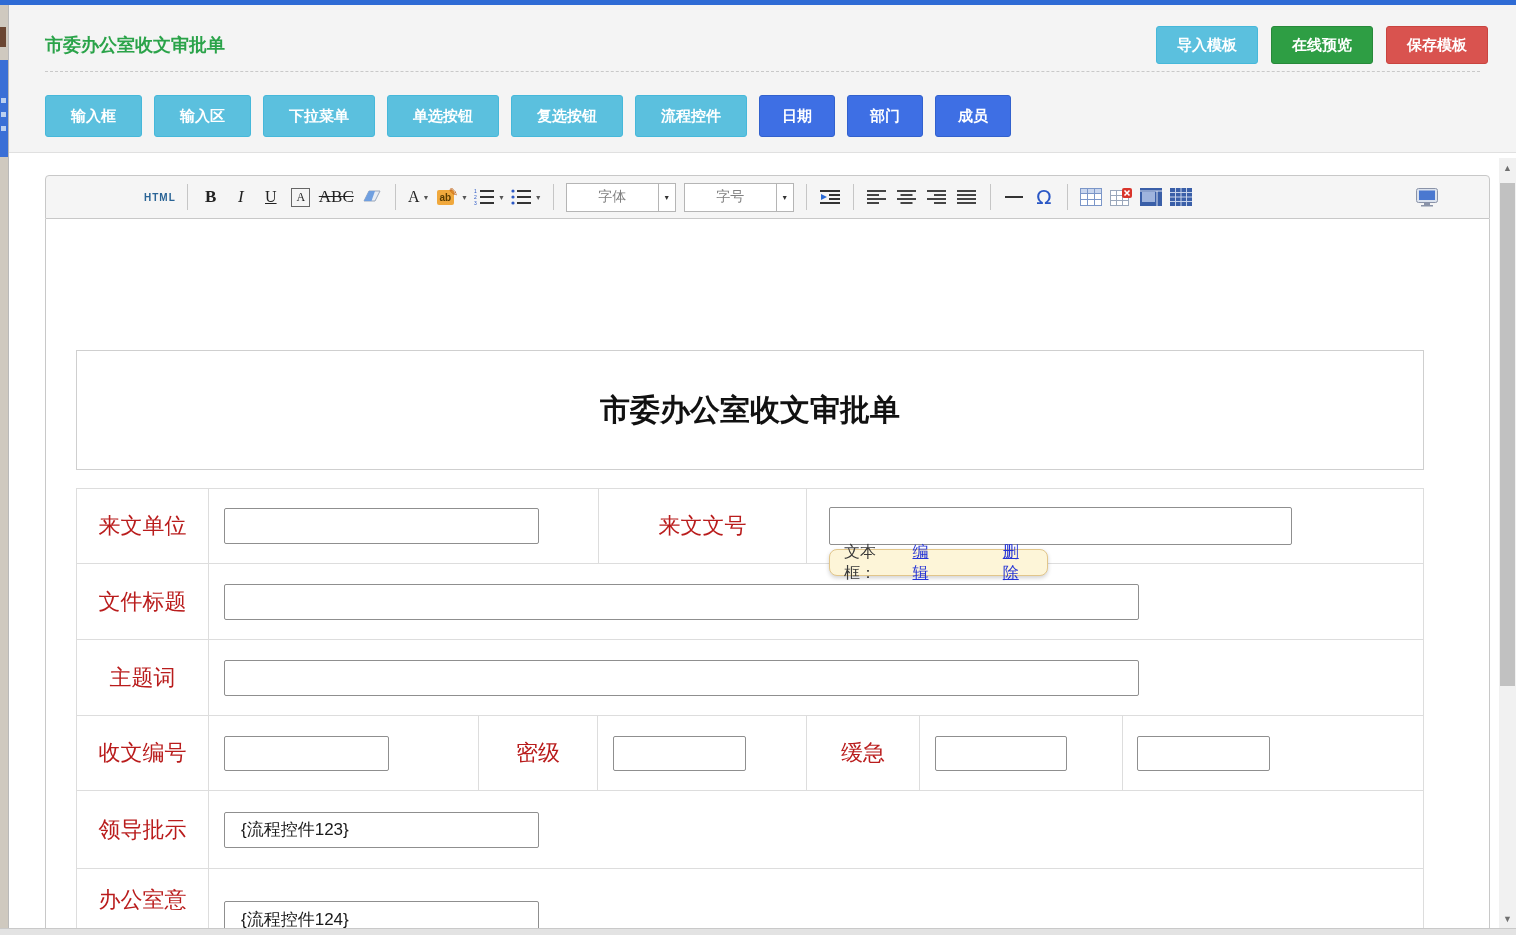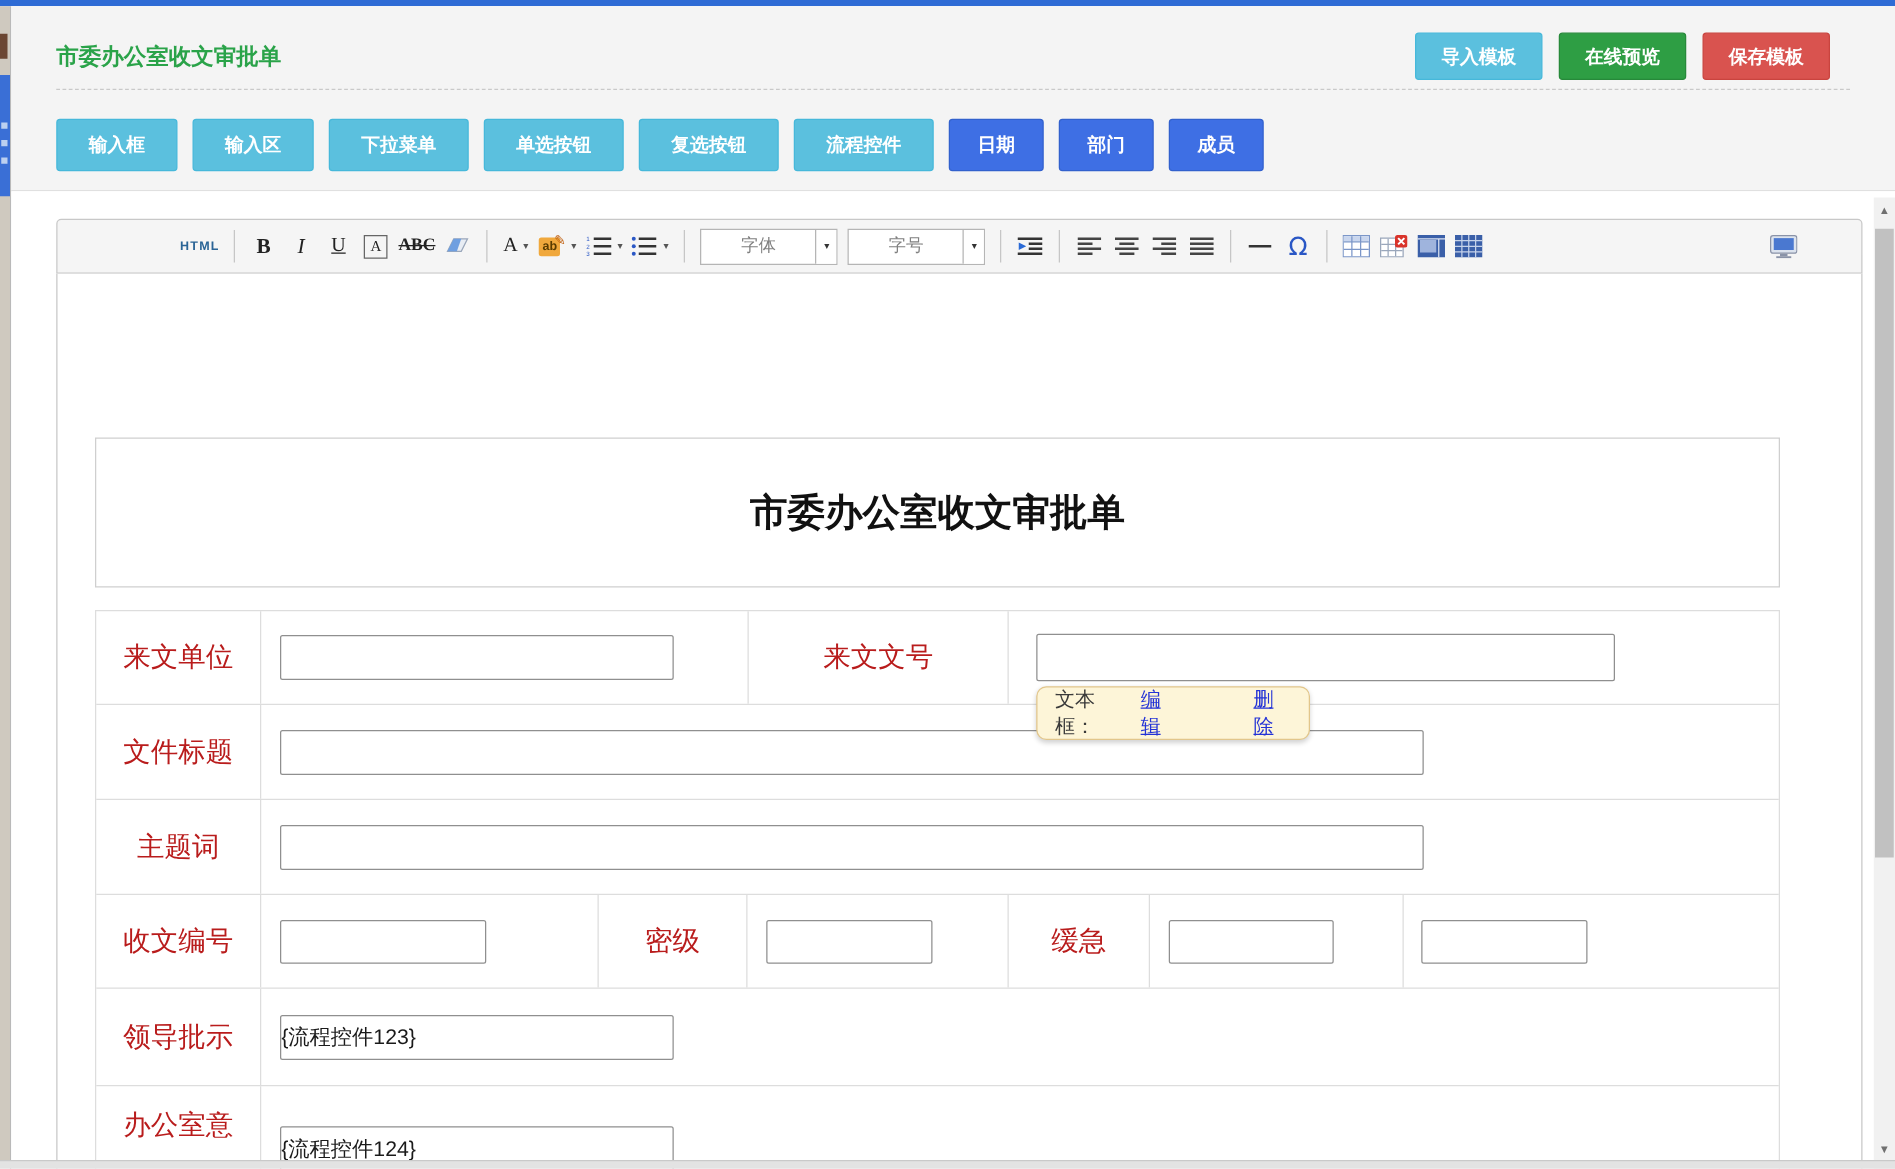--- a/index.html
+++ b/index.html
@@ -21,21 +21,21 @@
   .sliver-blue{position:absolute;left:0;top:55px;width:8px;height:97px;background:#3a6fd6;}
   .sliver-mark{position:absolute;left:1px;width:5px;height:5px;background:#bcd0f0;}
   .bottom-strip{position:absolute;left:0;bottom:0;width:1516px;height:7px;background:#e3e3e3;border-top:1px solid #c9c9c9;z-index:60;}
 
   .main{position:absolute;left:8px;top:5px;width:1508px;height:930px;border-left:1px solid #b9b9b9;background:#fff;}
 
   
   .header{position:relative;width:100%;height:148px;background:#f4f4f4;border-bottom:1px solid #e0e0e0;}
   .page-title{position:absolute;left:36px;top:28px;font-size:18px;font-weight:bold;color:var(--title-green);}
   .dashed-sep{position:absolute;left:36px;right:36px;top:66px;border-top:1px dashed #c9c9c9;}
-  .actions{position:absolute;right:52px;top:21px;display:flex;gap:13px;}
+  .actions{position:absolute;right:28px;top:21px;display:flex;gap:13px;}
   .btn{display:flex;align-items:center;justify-content:center;color:#fff;font-weight:bold;
        font-size:15px;border-radius:3px;cursor:pointer;border:1px solid transparent;}
   .btn-act{height:38px;padding:0 20px;}
   .btn-cyan{background:var(--cyan);border-color:var(--cyan-border);}
   .btn-green{background:var(--green);border-color:var(--green-border);}
   .btn-red{background:var(--red);border-color:var(--red-border);}
   .btn-blue{background:var(--blue);border-color:var(--blue-border);}
   .components{position:absolute;left:36px;top:90px;display:flex;gap:12px;}
   .btn-comp{height:42px;padding:0 25px;}
   .btn-comp.blue-sm{padding:0 22px;}
@@ -48,21 +48,21 @@
   .toolbar{height:44px;border:1px solid #c8c8c8;border-radius:4px 4px 0 0;background:#f5f5f5;
            display:flex;align-items:center;padding-left:95px;}
   .tb-sep{width:1px;height:26px;background:#c6c6c6;margin:0 8px;}
   .tb-btn{display:flex;align-items:center;justify-content:center;min-width:24px;height:30px;
           margin:0 3px;cursor:pointer;color:#222;}
   .tb-html{font-size:10px;font-weight:bold;color:#2a6496;letter-spacing:1px;}
   .tb-serif{font-family:"Liberation Serif","DejaVu Serif",serif;font-size:17px;}
   .tb-b{font-weight:bold;} .tb-i{font-style:italic;} .tb-u{text-decoration:underline;font-size:16px;}
   .tb-boxa{width:19px;height:19px;border:1px solid #666;font-family:"Liberation Serif",serif;
            font-size:12px;display:flex;align-items:center;justify-content:center;}
-  .tb-abc{font-family:"Liberation Serif",serif;font-size:14px;font-weight:bold;text-decoration:line-through;}
+  .tb-abc{font-family:"Liberation Serif",serif;font-size:17px;font-weight:normal;text-decoration:line-through;}
   .caret{font-size:7px;color:#555;margin-left:3px;}
   .hl-chip{width:17px;height:15px;background:#f0a83c;color:#5a3c00;font-size:10px;font-weight:bold;
            display:flex;align-items:center;justify-content:center;border-radius:2px;}
   .hl-pencil{color:#c06010;font-size:11px;margin-left:-5px;margin-top:-9px;}
   .select-box{width:110px;height:29px;background:#fff;border:1px solid #b5b5b5;display:flex;
               align-items:center;margin:12px 4px;cursor:pointer;}
   .select-box .sel-label{flex:1;text-align:center;color:#808080;font-size:14px;}
   .select-box .sel-arrow{width:17px;height:100%;border-left:1px solid #b5b5b5;display:flex;
               align-items:center;justify-content:center;font-size:7px;color:#333;background:#fff;}
   .hr-glyph{width:18px;height:2px;background:#333;}
@@ -75,24 +75,24 @@
                border-right:1px solid #c8c8c8;overflow:hidden;}
   .form-title-box{position:absolute;left:30px;top:131px;width:1348px;height:120px;border:1px solid #cfcfcf;}
   .form-title{width:100%;height:100%;display:flex;align-items:center;justify-content:center;
               font-size:30px;font-weight:bold;color:#111;}
   .ftable{position:absolute;left:30px;top:269px;width:1348px;border:1px solid #ddd;border-bottom:none;}
   .frow{display:flex;border-bottom:1px solid #ddd;}
   .fcell{border-right:1px solid #ddd;display:flex;align-items:center;}
   .fcell:last-child{border-right:none;}
   .flabel{justify-content:center;font-size:22px;color:#b91c1c;}
   .fin{border:1px solid #8f8f8f;border-radius:2px;background:#fff;height:36px;font-size:17px;
-       padding:0 0;color:#1a1a1a;font-family:"Liberation Sans",sans-serif;}
-
-  
-  .tooltip{position:absolute;left:783px;top:330px;width:219px;height:43px;background:var(--tooltip-bg);
+       padding:0 16px;color:#1a1a1a;font-family:"Liberation Sans",sans-serif;}
+
+  
+  .tooltip{position:absolute;left:783px;top:330px;width:219px;height:27px;background:var(--tooltip-bg);
            border:1px solid var(--tooltip-border);border-radius:8px;box-shadow:0 2px 4px rgba(0,0,0,.18);
            display:flex;align-items:center;padding:0 14px;z-index:40;font-size:16px;color:#3a3a3a;}
   .tooltip a{color:#2433d6;text-decoration:underline;cursor:pointer;font-size:16px;}
   .tt-edit{margin-left:8px;} .tt-del{margin-left:60px;}
 
   
   .vscroll{position:absolute;right:0;top:5px;width:17px;height:777px;background:#f1f1f1;}
   .vs-arrow{position:absolute;left:0;width:17px;height:16px;display:flex;align-items:center;
             justify-content:center;font-size:9px;color:#707070;cursor:pointer;}
   .vs-up{top:2px;} .vs-down{bottom:8px;}

